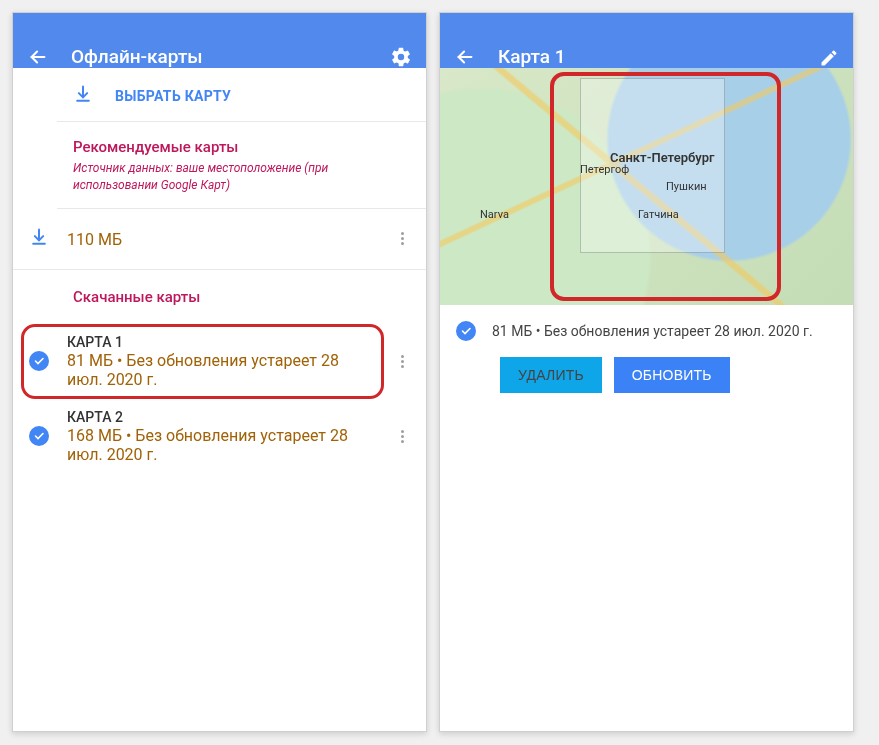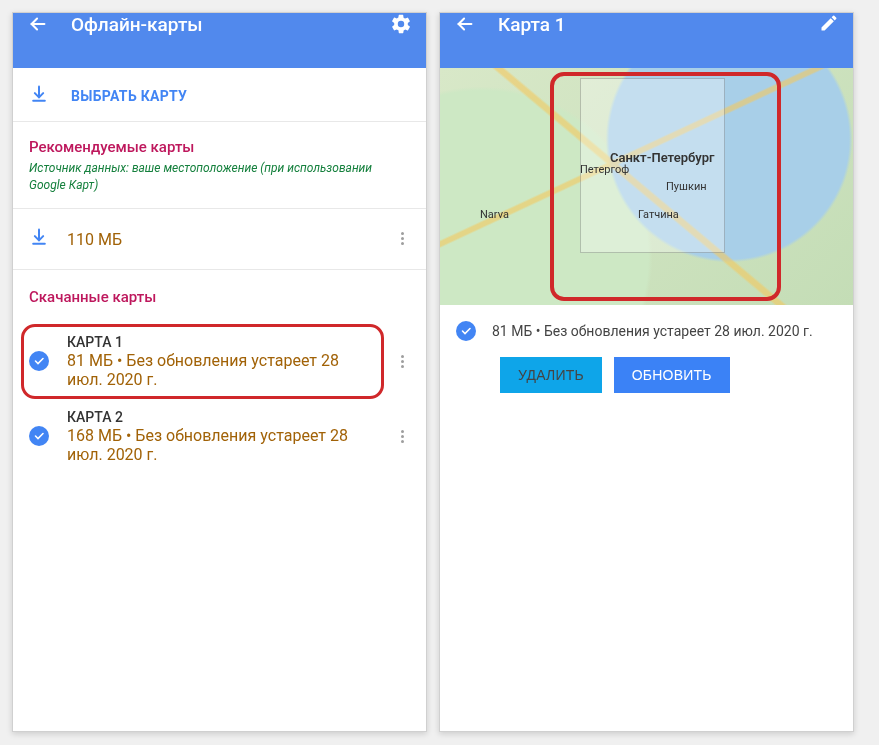--- a/index.html
+++ b/index.html
@@ -20,59 +20,60 @@
     box-shadow: 0 2px 6px rgba(0,0,0,.15);
     display: flex;
     flex-direction: column;
     overflow: hidden;
   }
   .appbar {
     background: #5189ed;
     color: #fff;
     height: 55px;
     display: flex;
-    align-items: flex-start;
+    align-items: flex-end;
     padding: 0 14px;
     gap: 22px;
   }
   .appbar .title {
     font-size: 19px;
     font-weight: 500;
     flex: 1;
   }
   .icon-btn {
     display: inline-flex;
     align-items: center;
     justify-content: center;
     cursor: pointer;
   }
   .section {
     padding: 16px 16px 14px;
     border-bottom: 1px solid #e8e8e8;
+    margin-left: 44px;
   }
   .select-map {
     display: flex;
     align-items: center;
     gap: 22px;
     color: #4285f4;
     font-size: 14px;
     font-weight: 700;
     letter-spacing: .3px;
     cursor: pointer;
   }
   .sect-title {
     font-size: 15px;
     font-weight: 500;
     color: #be185d;
     margin-bottom: 4px;
   }
   .sect-sub {
     font-size: 12px;
     font-style: italic;
-    color: #15803d;
+    color: #be185d;
     line-height: 1.4;
   }
   .list-row {
     display: flex;
     align-items: center;
     padding: 10px 4px 10px 16px;
     gap: 18px;
     position: relative;
   }
   .list-row .info { flex: 1; }

